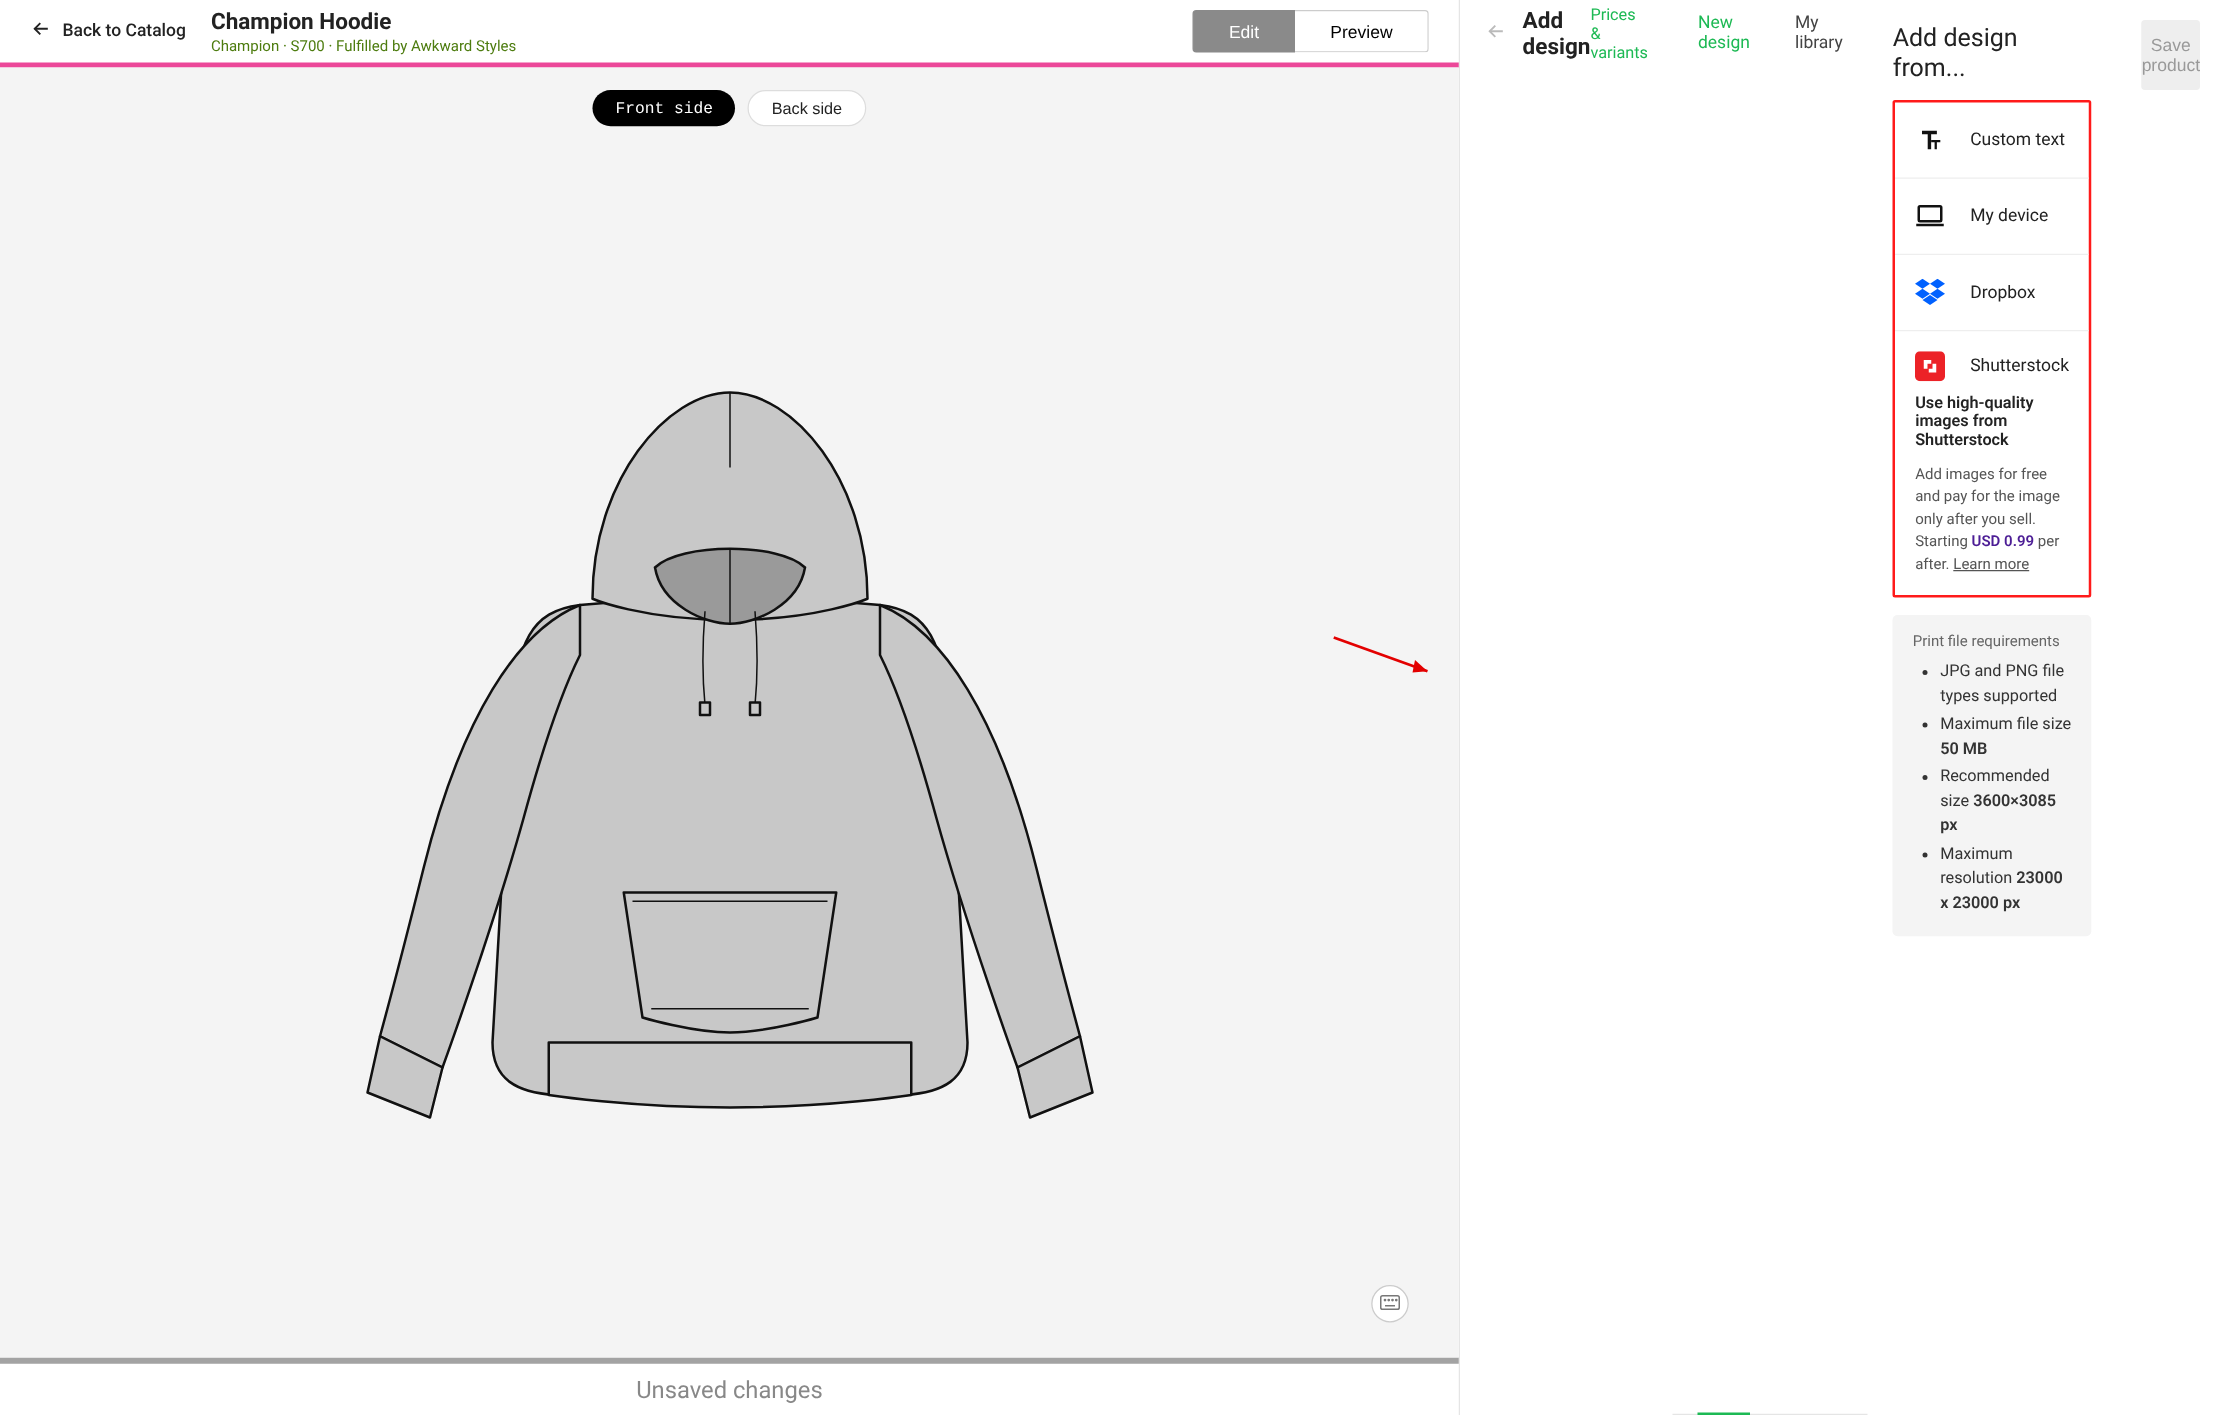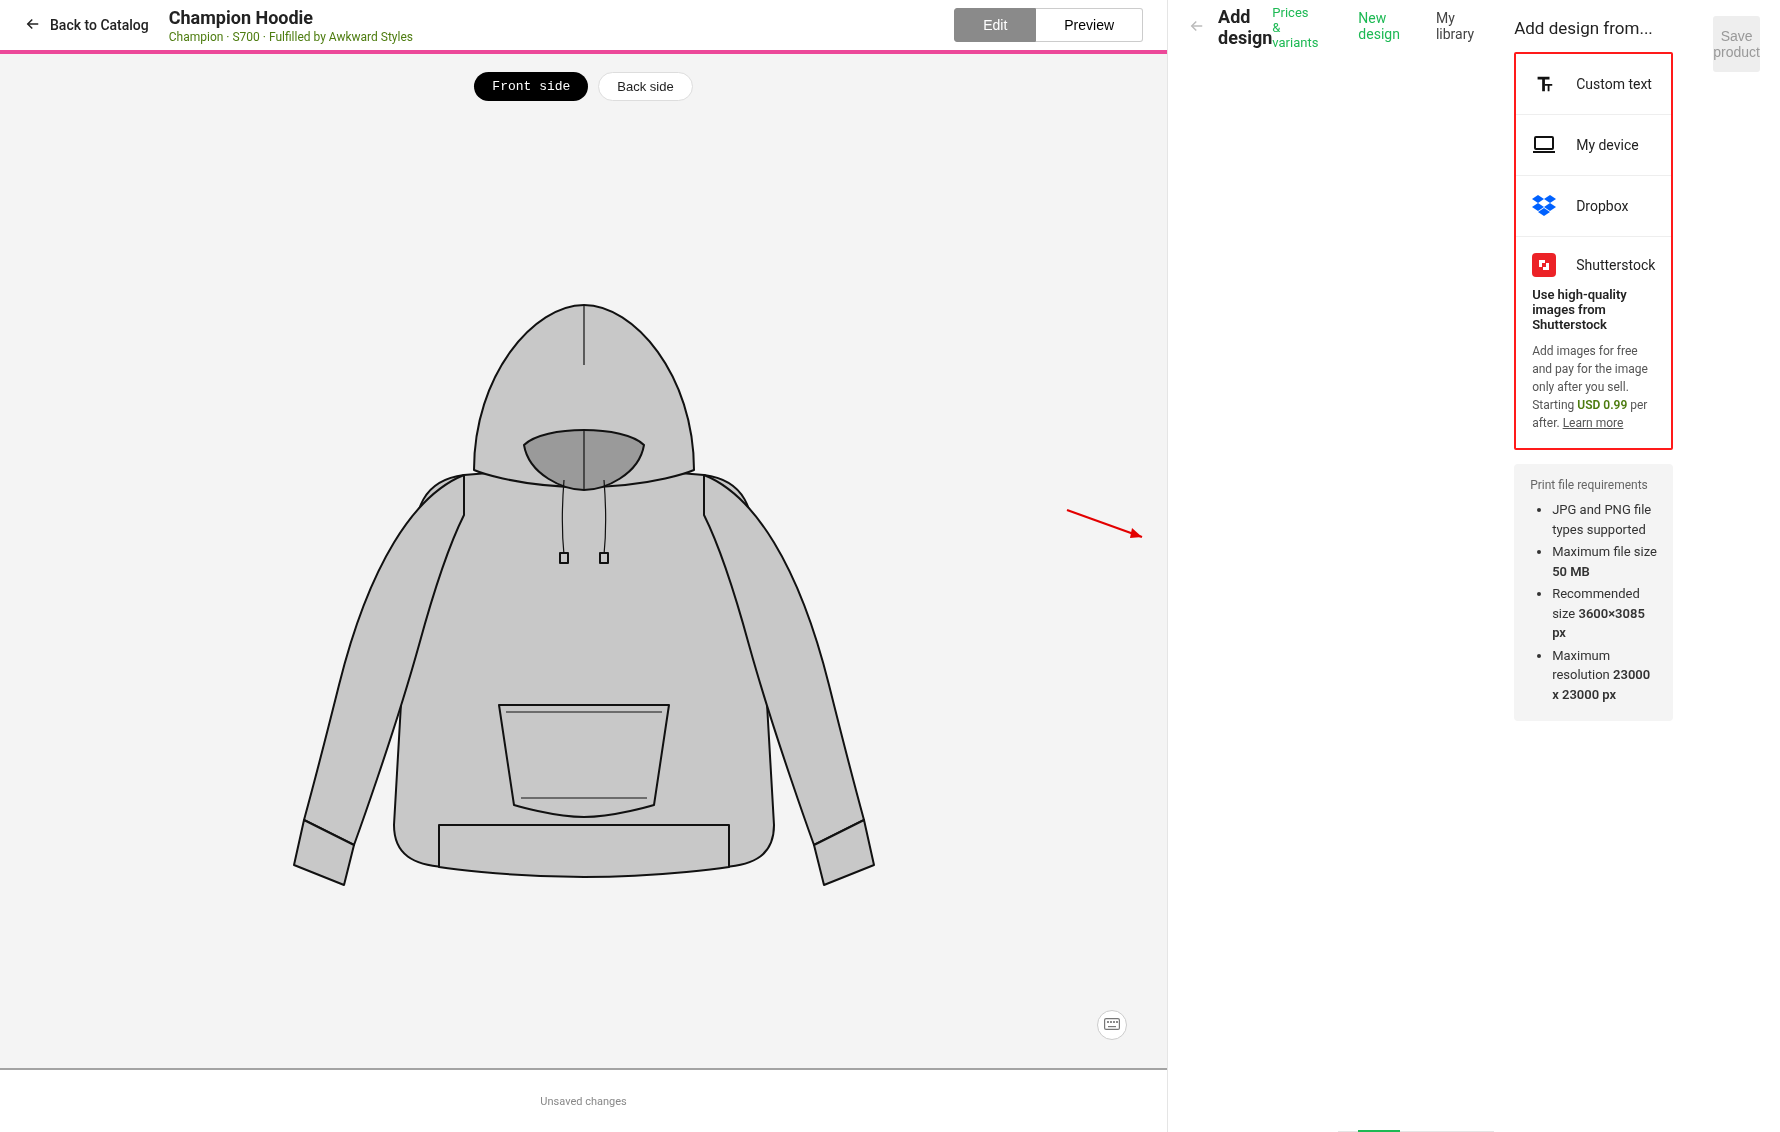--- a/index.html
+++ b/index.html
@@ -38,22 +38,22 @@
     .hoodie-wrap { flex: 1 1 auto; display: flex; align-items: center; justify-content: center; width: 100%; }
     .kbd-btn {
       position: absolute; right: 40px; bottom: 28px;
       width: 30px; height: 30px; border-radius: 50%;
       border: 1px solid #ccc; background: #fff; display: flex;
       align-items: center; justify-content: center; cursor: pointer;
     }
 
     
     .bottom-bar {
-      height: 64px; border-top: 2px solid #a3a3a3; display: flex;
-      align-items: center; justify-content: center; color: #888; font-size: 11px;
+      height: 46px; border-top: 5px solid #a3a3a3; display: flex;
+      align-items: center; justify-content: center; color: #888; font-size: 19px;
     }
 
     
     .sp-header {
       display: flex; align-items: center; justify-content: space-between;
       padding: 14px 20px; height: 54px;
     }
     .sp-header-left { display: flex; align-items: center; gap: 12px; }
     .sp-header-left .back-arrow { color: #aaa; cursor: pointer; }
     .sp-title { font-size: 18px; font-weight: 700; }
@@ -61,35 +61,35 @@
 
     .tabs { display: flex; border-bottom: 1px solid #e5e5e5; padding: 0 20px; gap: 36px; }
     .tab { padding: 10px 0 12px 0; font-size: 14px; cursor: pointer; color: #444; position: relative; }
     .tab.active { color: #1db954; }
     .tab.active::after {
       content: ""; position: absolute; left: 0; right: 0; bottom: -1px;
       height: 2px; background: #1db954;
     }
 
     .sp-body { flex: 1 1 auto; padding: 18px 20px; overflow: auto; }
-    .sp-label { font-size: 17px; margin-bottom: 14px; }
+    .sp-label { font-size: 20px; margin-bottom: 14px; }
 
     .source-list { border: 2px solid #ff1a1a; border-radius: 2px; margin-bottom: 14px; }
     .source-item {
       display: flex; align-items: center; gap: 20px;
       padding: 18px 16px; border-top: 1px solid #eee; cursor: pointer;
     }
     .source-item:first-child { border-top: none; }
     .source-item.shutter { flex-direction: column; align-items: stretch; gap: 10px; padding: 16px; }
     .source-row { display: flex; align-items: center; gap: 20px; }
     .src-icon { width: 24px; height: 24px; display: flex; align-items: center; justify-content: center; }
     .src-label { font-size: 14px; }
     .shutter-head { font-size: 13px; font-weight: 600; }
     .shutter-desc { font-size: 12px; color: #555; line-height: 1.5; }
-    .shutter-desc b { font-weight: 600; color: #4d7c0f; }
+    .shutter-desc b { font-weight: 600; color: #4c1d95; }
     .shutter-desc .learn { text-decoration: underline; cursor: pointer; }
 
     .reqs {
       background: #f4f4f4; padding: 14px 16px; border-radius: 4px;
       font-size: 13px; color: #333;
     }
     .reqs-title { margin-bottom: 8px; color: #666; font-size: 12px; }
     .reqs ul { list-style: disc; padding-left: 22px; }
     .reqs li { margin: 3px 0; line-height: 1.5; }
     .reqs b { font-weight: 600; }

